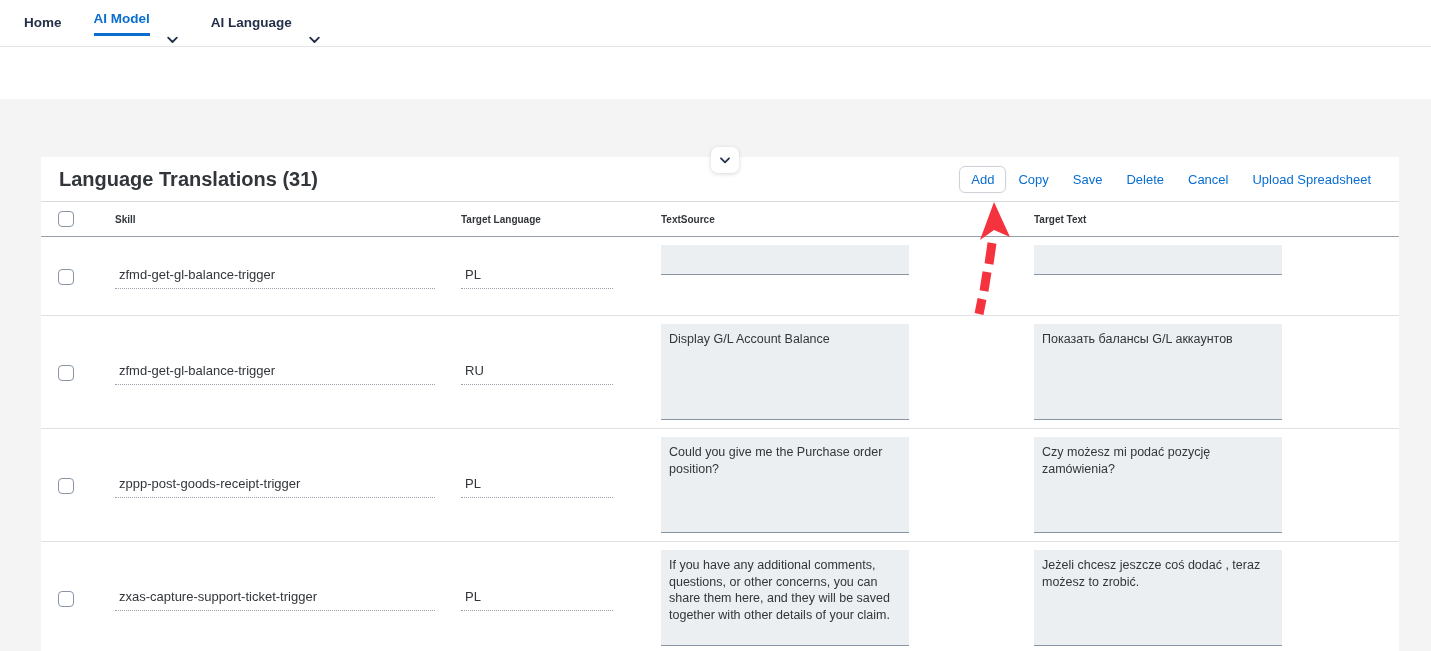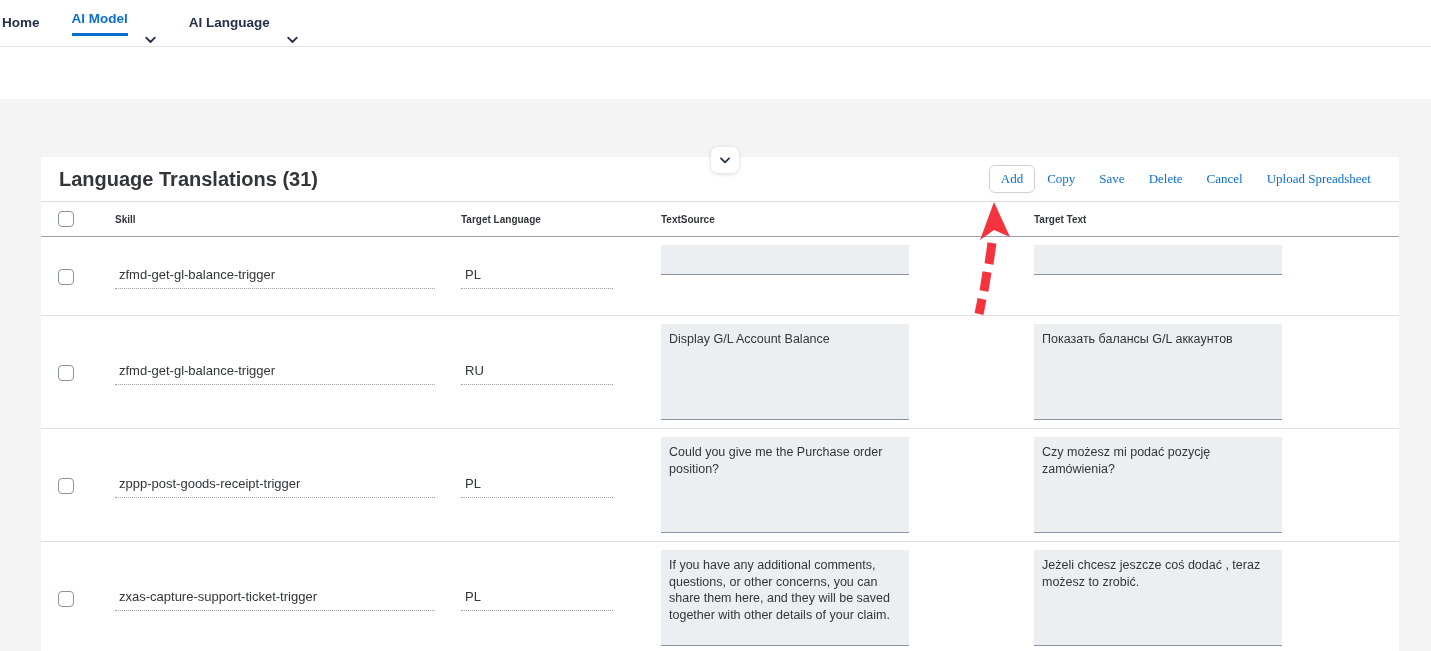--- a/index.html
+++ b/index.html
@@ -40,20 +40,21 @@
     letter-spacing: .4px;
     color: #20283a;
   }
 
   
   .navbar {
     height: 47px;
     background: #ffffff;
     display: flex;
     align-items: stretch;
+    padding-left: 22px;
     border-bottom: 1px solid #e4e4e6;
   }
   .nav-item {
     display: flex;
     align-items: center;
     height: 100%;
     font-size: 13.5px;
     font-weight: bold;
     color: #243049;
     cursor: pointer;
@@ -129,21 +130,21 @@
     gap: 0px;
   }
   .action-btn {
     font-size: 13px;
     color: #0a6ed1;
     background: transparent;
     border: 1px solid transparent;
     border-radius: 6px;
     padding: 5px 11px;
     cursor: pointer;
-    font-family: Liberation Serif, serif;
+    font-family: Liberation Sans, sans-serif;
     white-space: nowrap;
   }
   .action-btn.focused {
     border-color: #cfd3d9;
     box-shadow: 0 0 0 1px rgba(0,0,0,0.02);
   }
 
   
   table.tbl {
     width: 100%;

